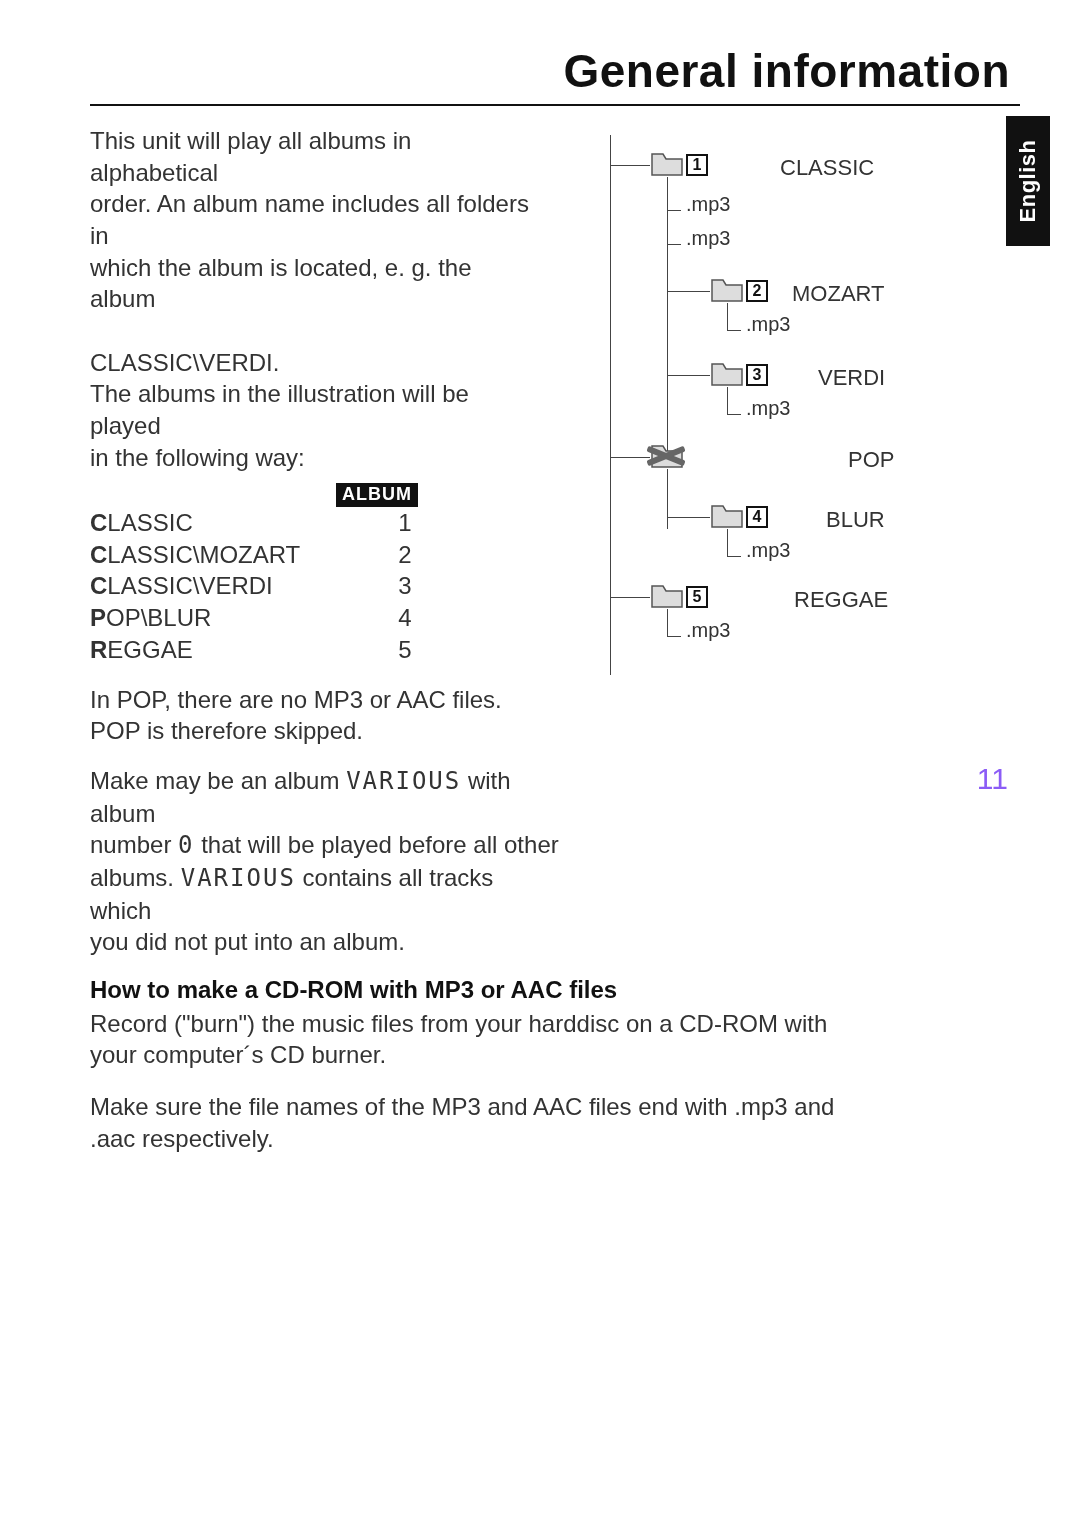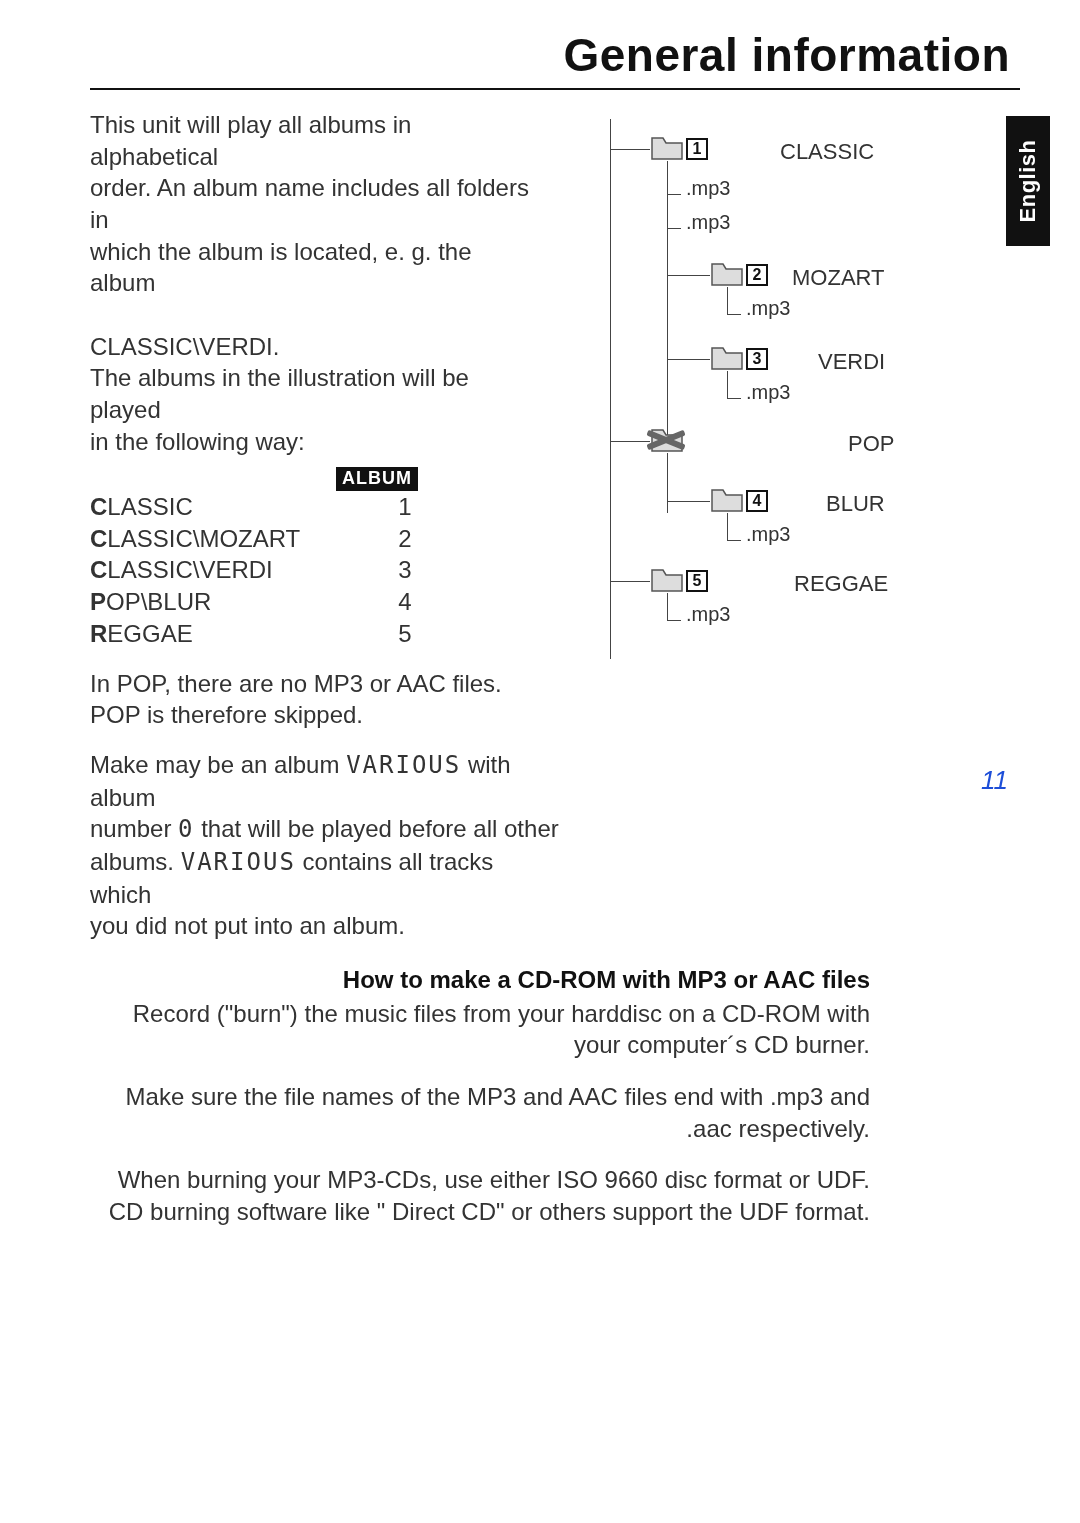--- a/index.html
+++ b/index.html
@@ -1,17 +1,17 @@
 <!DOCTYPE html>
 <html><head>
 <meta charset="utf-8">
 <style>
   * { margin: 0; padding: 0; box-sizing: border-box; }
   html, body { width: 1080px; height: 1523px; background: #fff; font-family: "Gill Sans", "Gill Sans MT", "Segoe UI", Candara, sans-serif; color: #222; -webkit-font-smoothing: antialiased; }
-  .page { position: relative; width: 1080px; height: 1072px; padding: 28px 60px 40px 90px; }
+  .page { position: relative; width: 1080px; height: 1072px; padding: 44px 60px 40px 90px; }
   .title-row { text-align: right; padding-right: 10px; }
   .title { font-size: 46px; font-weight: 700; color: #111; letter-spacing: 0.5px; }
   .hr { height: 2px; background: #111; margin-top: 6px; }
   .lang-tab { position: absolute; top: 116px; right: 30px; width: 44px; height: 130px; background: #111; color: #fff; display: flex; align-items: center; justify-content: center; }
   .lang-tab span { transform: rotate(-90deg); font-weight: 700; font-size: 22px; letter-spacing: 0.5px; }
   .content { display: flex; gap: 30px; margin-top: 19px; }
   .left { width: 440px; font-size: 24px; line-height: 1.32; color: #333; }
   .left p { margin-bottom: 0; }
   .album-table { margin-top: 10px; }
   .album-badge-row { display: flex; }
@@ -30,24 +30,24 @@
   .folder { position: absolute; }
   .folder-icon { width: 34px; height: 26px; }
   .folder-num { position: absolute; left: 36px; top: 3px; width: 22px; height: 22px; background: #fff; border: 2px solid #111; color: #111; font-size: 16px; font-weight: 700; text-align: center; line-height: 18px; }
   .folder-label { position: absolute; font-size: 22px; color: #333; }
   .mp3 { position: absolute; font-size: 20px; color: #333; }
   .mp3-tick { position: absolute; width: 14px; height: 20px; border-left: 1px solid #444; border-bottom: 1px solid #444; }
   .cross { position: absolute; width: 40px; height: 30px; }
   .cross::before, .cross::after { content: ""; position: absolute; left: 0; top: 50%; width: 100%; height: 6px; background: #666; border-radius: 2px; }
   .cross::before { transform: translateY(-50%) rotate(22deg); }
   .cross::after { transform: translateY(-50%) rotate(-22deg); }
-  .section2 { margin-top: 22px; font-size: 24px; line-height: 1.32; color: #333; width: 780px; text-align: right; }
+  .section2 { margin-top: 16px; font-size: 24px; line-height: 1.32; color: #333; width: 780px; }
   .section2 h3 { font-size: 24px; font-weight: 700; margin-bottom: 2px; color: #111; }
   .section2 p { margin-bottom: 20px; }
-  .page-num { position: absolute; right: 72px; bottom: 276px; font-size: 26px; color: #1d4ed8; font-style: italic; }
+  .page-num { position: absolute; right: 72px; bottom: 276px; font-size: 30px; color: #8b5cf6; }
 </style>
 </head>
 <body>
 
 <div class="page">
 
   <div class="title-row">
     <span class="title">General information</span>
   </div>
   <div class="hr"></div>
@@ -188,17 +188,16 @@
         <div class="mp3-tick" style="left:97px; top:492px;"></div>
         <div class="mp3" style="left:116px; top:494px;">.mp3</div>
       </div>
     </div>
   </div>
 
   <div class="section2">
     <h3>How to make a CD-ROM with MP3 or AAC files</h3>
     <p>Record ("burn") the music files from your harddisc on a CD-ROM with your computer´s CD burner.</p>
     <p>Make sure the file names of the MP3 and AAC files end with .mp3 and .aac respectively.</p>
-    <p>When burning your MP3-CDs, use either ISO 9660 disc format or UDF. CD burning software like " Direct CD" or others support the UDF format.</p>
   </div>
 
   <div class="page-num">11</div>
 </div>
 
 </body></html>

